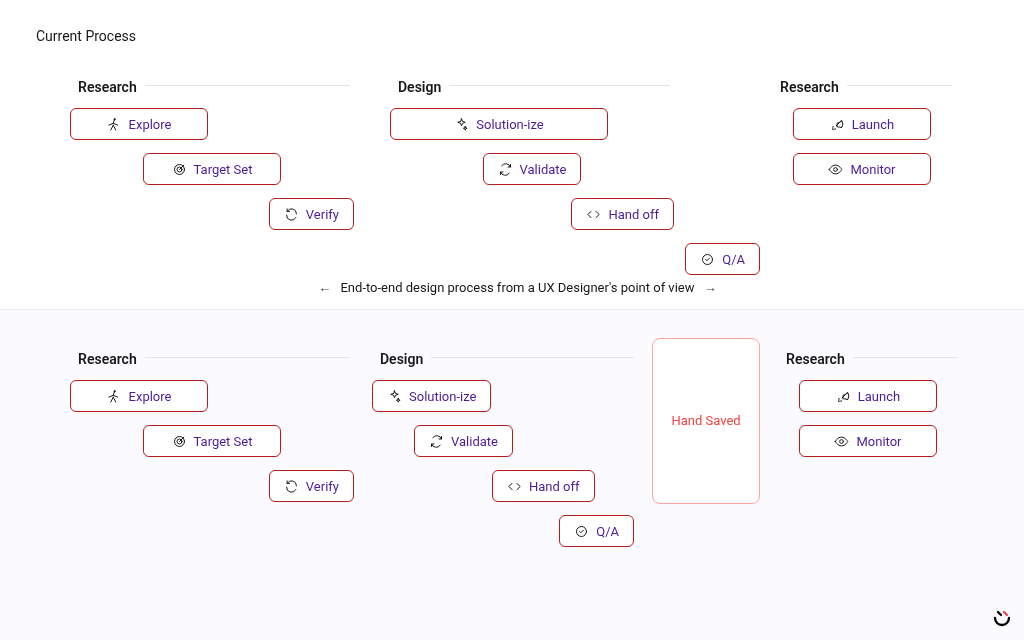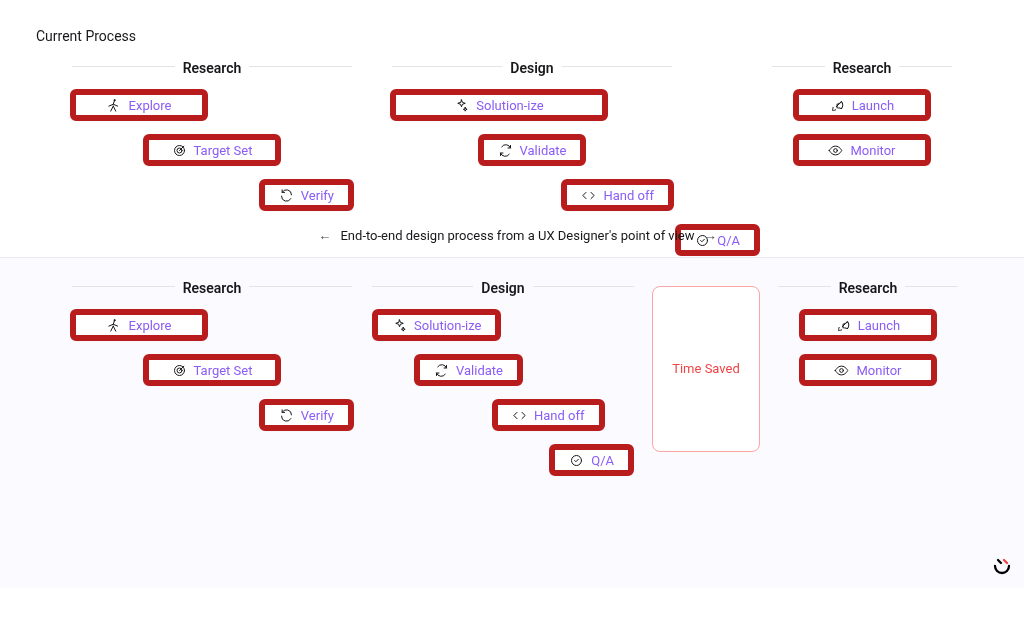--- a/index.html
+++ b/index.html
@@ -1,35 +1,35 @@
 <!DOCTYPE html>
 <html><head>
   <meta charset="utf-8">
   <style>
     * { box-sizing: border-box; margin: 0; padding: 0; }
     html, body { width: 1024px; height: 640px; font-family: -apple-system, BlinkMacSystemFont, "Segoe UI", Roboto, sans-serif; background: #fff; color: #18181b; }
     body { display: flex; flex-direction: column; }
     .panel { position: relative; padding: 28px 36px 16px 36px; }
-    .panel.top { height: 258px; border-bottom: 1px solid #e9e9ee; }
+    .panel.top { height: 310px; border-bottom: 1px solid #e9e9ee; }
     .panel.bottom { height: 330px; background: #fbfaff; }
     .panel-title { font-size: 14px; font-weight: 400; color: #18181b; margin-bottom: 22px; }
     .columns { display: flex; gap: 36px; align-items: flex-start; margin-left: 34px; }
-    .col { width: 284px; display: flex; flex-direction: column; align-items: center; }
+    .col { width: 284px; display: flex; flex-direction: column; align-items: flex-start; margin-top: 19px; }
     .col-divider { width: 280px; height: 1px; background: #e4e4e7; margin-bottom: 0; }
     .col-h { font-size: 14px; font-weight: 600; color: #18181b; margin: -7px 0 13px 0; background: inherit; padding: 0 8px; position: relative; }
     .panel.top .col-h { background: #fff; }
     .panel.bottom .col-h { background: #fbfaff; }
     .steps { display: flex; flex-direction: column; width: 100%; }
     .step { display: flex; }
     .step.s1 { justify-content: flex-start; }
     .step.s2 { justify-content: center; }
     .step.s3 { justify-content: flex-end; }
     .step.s4 { justify-content: flex-end; margin-right: -86px; }
     .step + .step { margin-top: 13px; }
-    .btn { display: inline-flex; align-items: center; gap: 7px; height: 32px; padding: 0 18px; border: 6px solid #b91c1c; border-radius: 6px; background: #fff; font-size: 13px; font-weight: 400; color: #8b5cf6; white-space: nowrap; box-shadow: 0 1px 1px rgba(0,0,0,0.02); min-width: 138px; justify-content: center; }
+    .btn { display: inline-flex; align-items: center; gap: 7px; height: 32px; padding: 0 18px; border: 1px solid #b91c1c; border-radius: 6px; background: #fff; font-size: 13px; font-weight: 400; color: #4c1d95; white-space: nowrap; box-shadow: 0 1px 1px rgba(0,0,0,0.02); min-width: 138px; justify-content: center; }
     .icon { width: 15px; height: 15px; display: inline-flex; align-items: center; justify-content: center; }
     .icon svg { width: 15px; height: 15px; stroke: #18181b; stroke-width: 1.6; fill: none; stroke-linecap: round; stroke-linejoin: round; }
     .caption { position: absolute; bottom: 14px; left: 11px; right: 0; text-align: center; font-size: 13px; color: #18181b; }
     .caption .arr { display: inline-block; margin: 0 6px; font-size: 13px; color: #3f3f46;}
     .time-saved { width: 108px; height: 166px; border: 1px solid #fca5a5; border-radius: 8px; background: #fff; display: flex; align-items: center; justify-content: center; text-align: center; font-size: 13px; line-height: 1.45; color: #ef4444; flex-shrink: 0; }
     .brand { position: absolute; right: 10px; bottom: 10px; width: 24px; height: 24px; }
     .panel.bottom .columns { gap: 18px; }
   </style>
 </head>
 <body>
@@ -271,21 +271,21 @@
                   <path d="M9 12l2 2 4-4"></path>
                 </svg>
               </span>
           <span>Q/A</span>
         </span>
           </div>
       </div>
     </div>
 
     <div class="time-saved">
-      <span>Time Saved</span>
+      <span>Hand Saved</span>
     </div>
 
     <div class="col" style="width: 180px;">
       <div class="col-divider" style="width: 180px;"></div>
       <div class="col-h">Research</div>
       <div class="steps" style="align-items:center;">
         <div class="step s2" style="width:100%;">
             <span class="btn">
           <span class="icon">
                 <svg viewBox="0 0 24 24">

